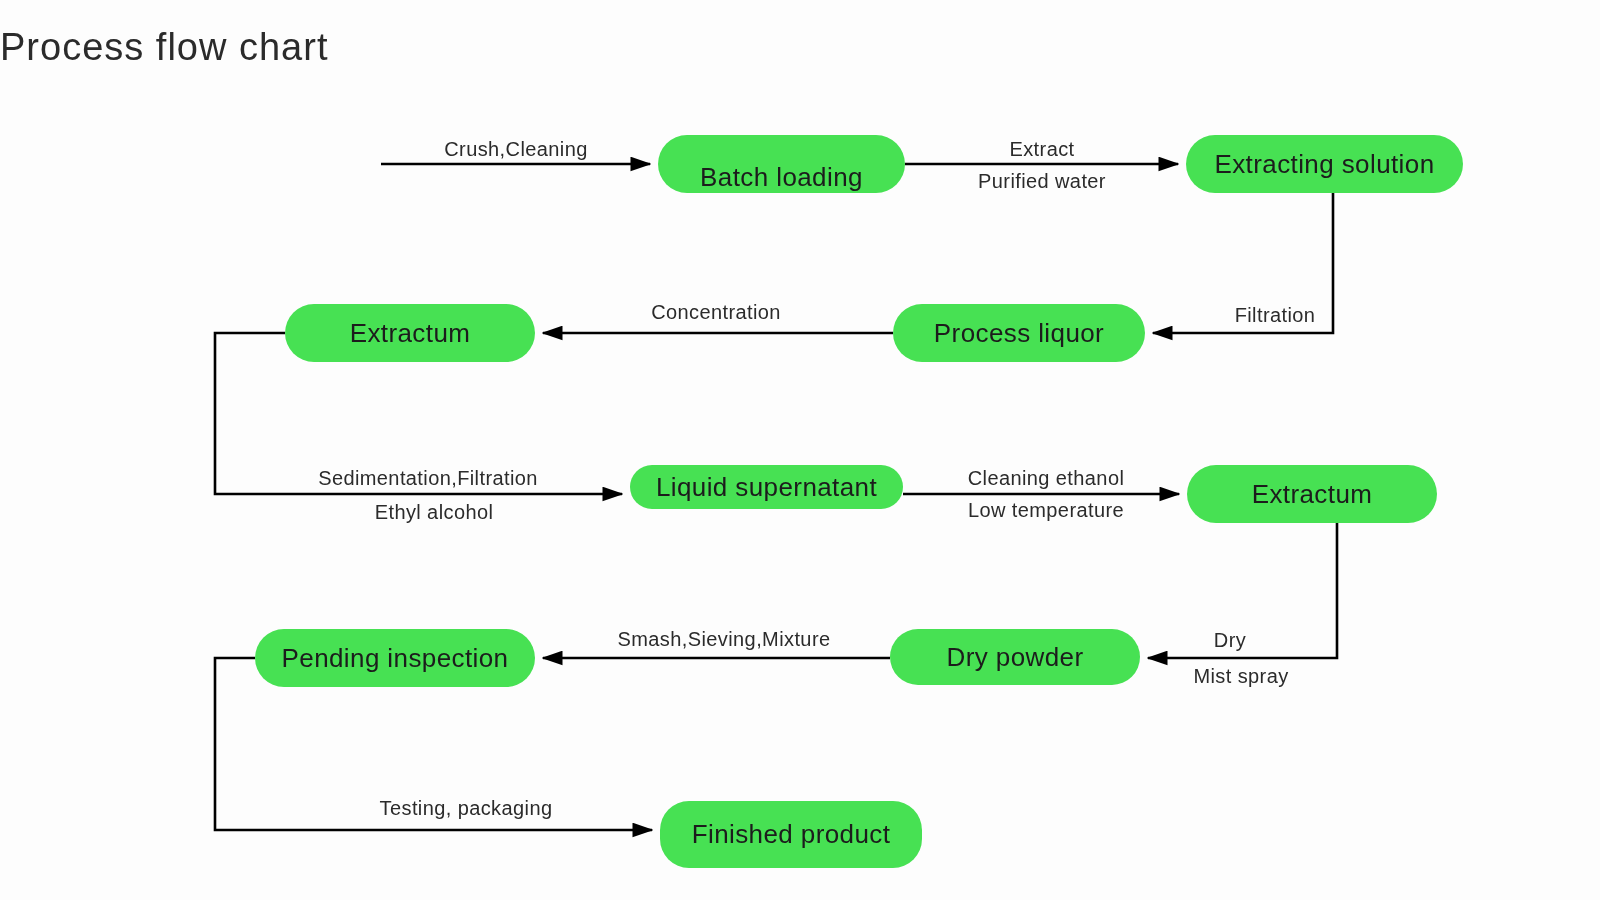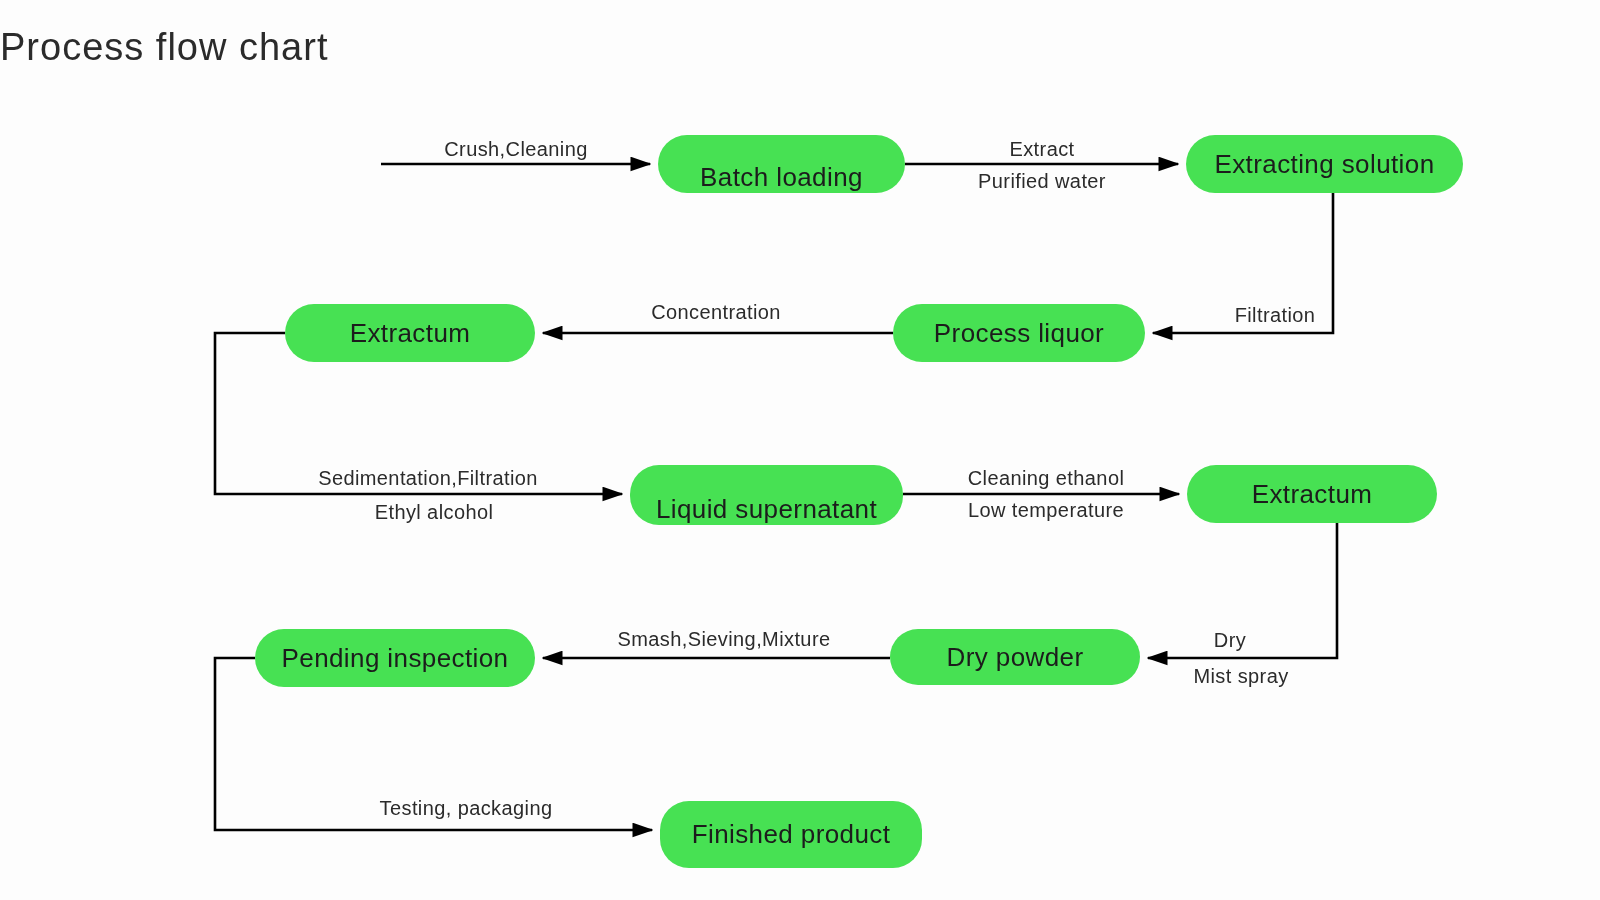--- a/index.html
+++ b/index.html
@@ -93,21 +93,21 @@
     <span>Extracting solution</span>
   </div>
 
   <div class="node" style="left:285px; top:304px; width:250px; height:58px;">
     <span>Extractum</span>
   </div>
   <div class="node" style="left:893px; top:304px; width:252px; height:58px;">
     <span>Process liquor</span>
   </div>
 
-  <div class="node" style="left:630px; top:465px; width:273px; height:60px;align-items:flex-end;">
+  <div class="node" style="left:630px; top:465px; width:273px; height:44px;">
     <span>Liquid supernatant</span>
   </div>
   <div class="node" style="left:1187px; top:465px; width:250px; height:58px;">
     <span>Extractum</span>
   </div>
 
   <div class="node" style="left:255px; top:629px; width:280px; height:58px;">
     <span>Pending inspection</span>
   </div>
   <div class="node" style="left:890px; top:629px; width:250px; height:56px;">

